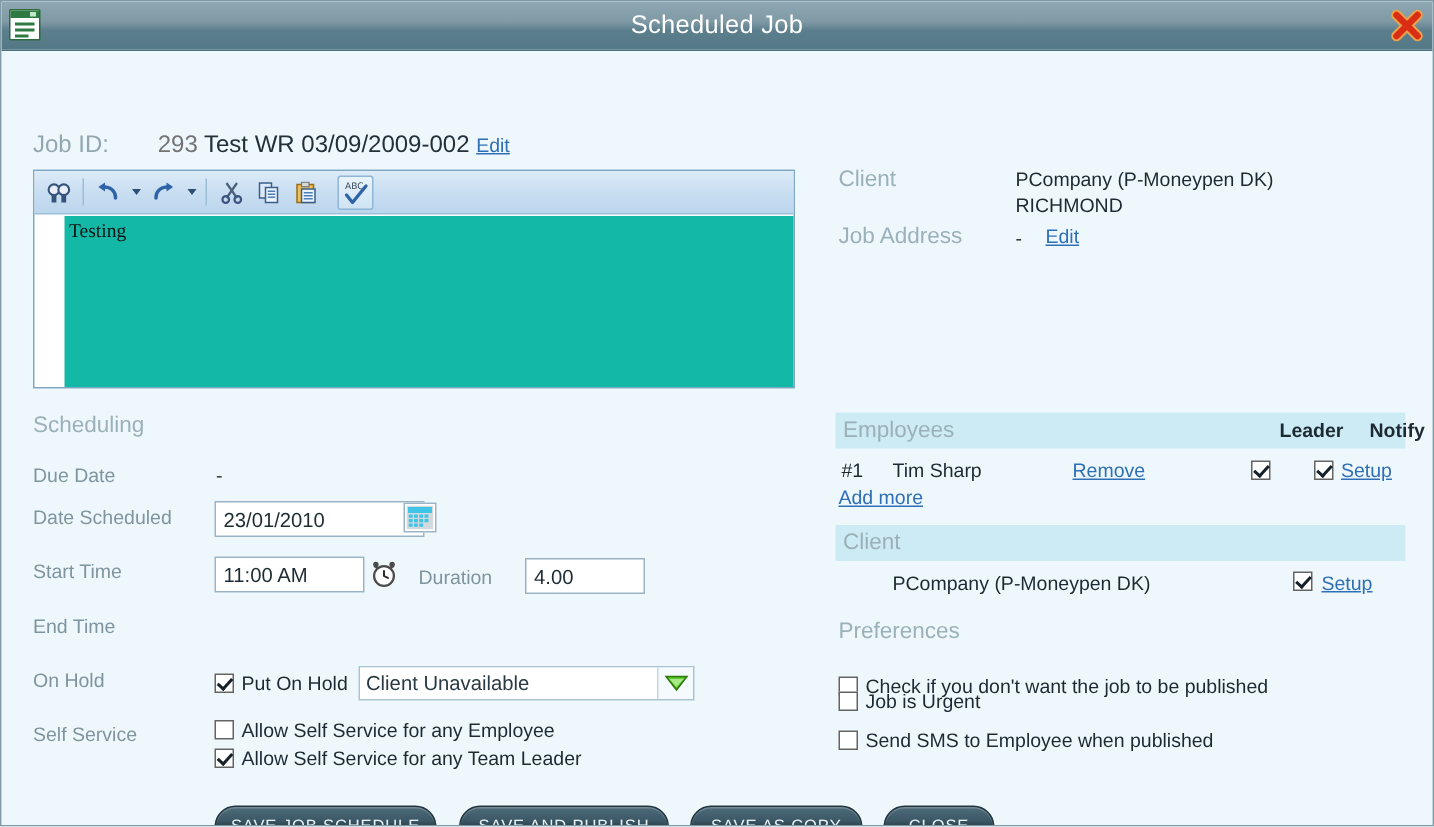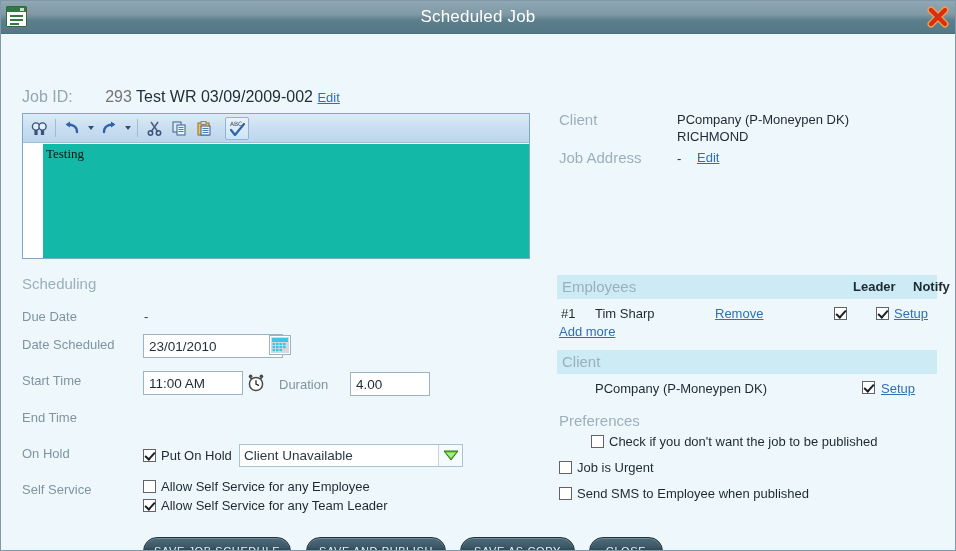--- a/index.html
+++ b/index.html
@@ -506,21 +506,21 @@
     <span class="link" style="position:absolute; left:558px; top:290px;">Add more</span>
 
     <div class="band" style="top:316px;">
       <div class="band-title">Client</div>
     </div>
     <div class="row-text" style="left:594px; top:347px;">PCompany (P-Moneypen DK)</div>
     <span class="cb checked" style="position:absolute; left:861px; top:347px;"></span>
     <span class="link" style="position:absolute; left:880px; top:347px;">Setup</span>
 
     <div class="sec-title-plain" style="left:558px; top:378px;">Preferences</div>
-    <div class="cb-row" style="left:558px; top:400px;margin-left:32px;">
+    <div class="cb-row" style="left:558px; top:416px;">
       <span class="cb"></span><span>Check if you don't want the job to be published</span>
     </div>
     <div class="cb-row" style="left:558px; top:426px;">
       <span class="cb"></span><span>Job is Urgent</span>
     </div>
     <div class="cb-row" style="left:558px; top:452px;">
       <span class="cb"></span><span>Send SMS to Employee when published</span>
     </div>
 
     <div class="btn" style="left:142px; top:503px; width:148px;">SAVE JOB SCHEDULE</div>

